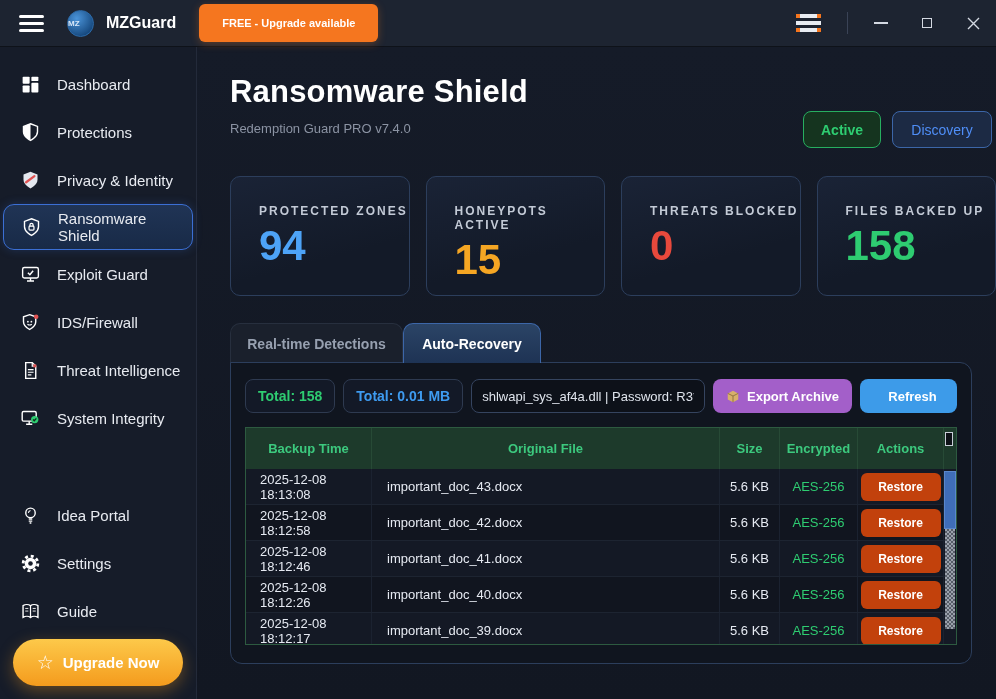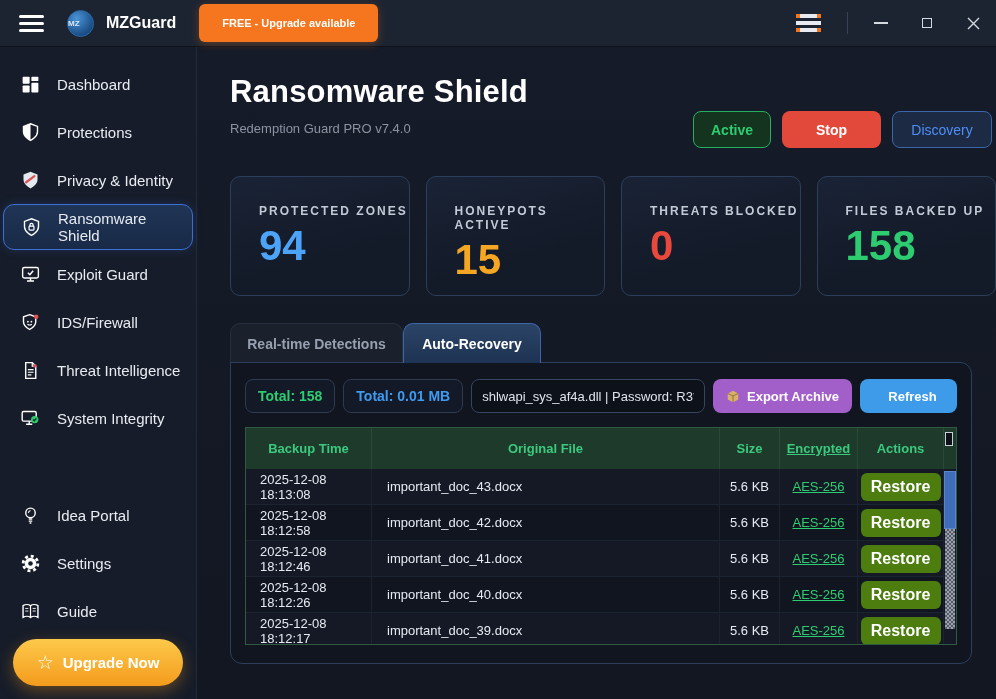--- a/index.html
+++ b/index.html
@@ -96,34 +96,34 @@
   
   .table-wrap { margin-top:14px; border:1px solid #2d5a40; height:218px; overflow:hidden;
                 position:relative; background:#11151f; }
   .thead { display:flex; height:41px; background:#1d3a2b; color:#3cc97e; font-weight:bold; font-size:13px; }
   .th, .td { display:flex; align-items:center; }
   .th { justify-content:center; border-right:1px solid #274a36; }
   .th:last-child { border-right:none; }
   .col-time { width:126px; flex:none; }
   .col-file { flex:1; }
   .col-size { width:60px; flex:none; }
-  .col-enc  { width:78px; flex:none;text-decoration:underline; }
+  .col-enc  { width:78px; flex:none; }
   .col-act  { width:86px; flex:none; }
   .col-sb   { width:12px; flex:none; }
   .trow { display:flex; height:36px; border-bottom:1px solid #1d2431; font-size:13px;
           color:#e6eaf2; background:#11151f; }
   .trow:nth-child(even) { background:#141925; }
   .td { border-right:1px solid #1b2230; }
   .td:last-child, .td.col-sb { border-right:none; }
   .td.col-time { padding-left:14px; }
   .td.col-file { padding-left:15px; }
   .td.col-size { justify-content:center; }
   .td.col-enc  { justify-content:center; color:#2ecc71; }
   .td.col-act  { justify-content:center; }
-  .btn-restore { background:#4d7c0f; color:#fff; font-weight:bold; font-size:16px; border:none;
+  .btn-restore { background:#c2410c; color:#fff; font-weight:bold; font-size:12px; border:none;
                  border-radius:6px; width:80px; height:28px; cursor:pointer; font-family:inherit; }
 
   
   .tscroll-track { position:absolute; right:1px; top:43px; width:10px; height:158px;
                    background:repeating-conic-gradient(#9aa1ac 0% 25%, #565d68 0% 50%) 0 0/4px 4px; }
   .tscroll-thumb { position:absolute; right:0; top:43px; width:12px; height:58px; background:#3f6db8;
                    border:1px solid #5a87cc; cursor:pointer; }
   .tscroll-cap { position:absolute; right:3px; top:4px; width:8px; height:14px;
                  border:1px solid #c9ced8; background:#0d1117; z-index:3; }
 </style>
@@ -298,21 +298,20 @@
   </div>
 </div>
 
 <div class="main">
 
   <div class="page-header">
     <div class="page-title">Ransomware Shield</div>
     <div class="page-subtitle">Redemption Guard PRO v7.4.0</div>
     <div class="header-buttons">
       <button class="btn btn-active">Active</button>
-      <button class="btn btn-stop">Stop</button>
       <button class="btn btn-discovery">Discovery</button>
     </div>
   </div>
 
   <div class="stats">
     <div class="stat-card">
       <div class="stat-label">PROTECTED ZONES</div>
       <div class="stat-value" style="color: rgb(77, 163, 247);">94</div>
     </div>
     <div class="stat-card">

